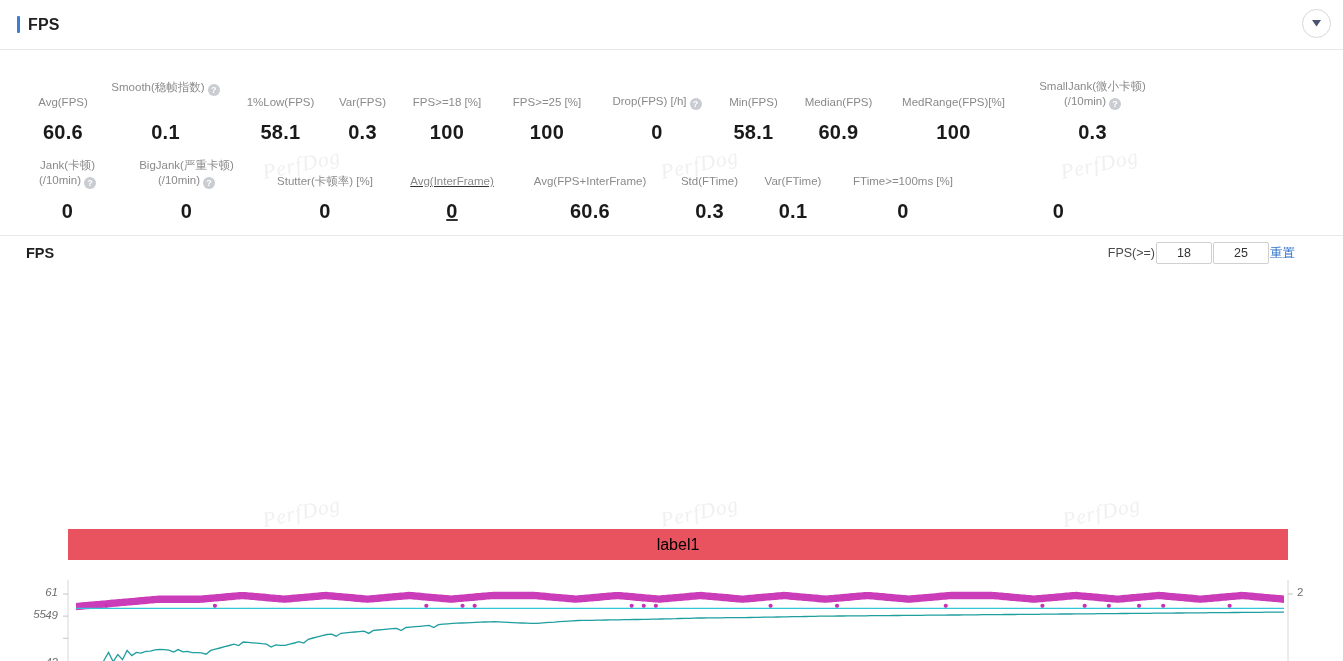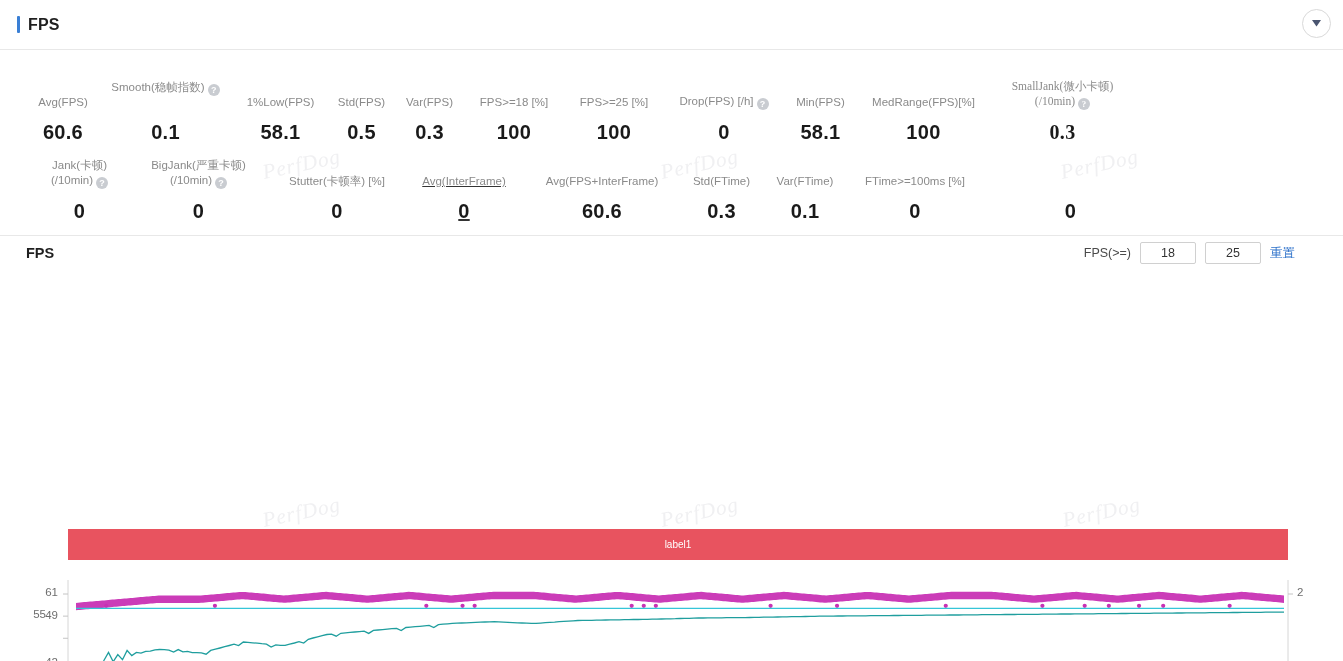--- a/index.html
+++ b/index.html
@@ -61,47 +61,48 @@
 
   
   .chart-panel { position: relative; border-top: 1px solid #e8e8e8; margin-top: 12px; }
   .chart-head { position: relative; height: 34px; }
   .chart-head-title {
     position: absolute; left: 26px; top: 9px;
     font-size: 14.5px; font-weight: bold; color: #1f1f1f;
   }
   .fps-controls {
     position: absolute; right: 48px; top: 6px;
-    display: flex; align-items: center; gap: 9px;
+    display: flex; align-items: center; gap: 1px;
   }
   .fps-controls-label { font-size: 12.5px; color: #4a4a4a; }
   .fps-input {
     width: 56px; height: 22px;
     border: 1px solid #d0d0d0; border-radius: 2px; background: #fff;
     font-size: 12.5px; color: #333; text-align: center;
     font-family: "Liberation Sans", sans-serif;
     padding: 0;
   }
   .reset-link {
     font-size: 12.5px; color: #2a6fc9; cursor: pointer; text-decoration: none;
   }
 
   
   .label-bar {
     position: absolute; left: 68px; top: 293px; width: 1220px; height: 31px;
     background: #e8535f;
     display: flex; align-items: center; justify-content: center;
   }
-  .label-bar-text { color: #ffffff; font-size: 10px; }
+  .label-bar-text { color: #000000; font-size: 16px; }
 
   
   .plot-area { position: absolute; left: 0; top: 336px; width: 1343px; height: 270px; }
   .ytick-label {
     position: absolute; font-size: 11.5px; color: #6e6e6e; text-align: right;
     width: 30px;
+    font-style: italic;
   }
   .ytick-label-r {
     position: absolute; font-size: 11.5px; color: #6e6e6e; text-align: left; width: 20px;
   }
   .axis-title-left {
     position: absolute; left: 18px; top: 451px;
     font-size: 12px; font-weight: bold; color: #3b3b3b;
     transform: rotate(-90deg); transform-origin: left top;
     white-space: nowrap;
   }
@@ -144,26 +145,20 @@
             <div class="stat-label">Smooth(稳帧指数)<span class="q">?</span></div>
           </div>
           <div class="stat-value">0.1</div>
         </div>
         <div class="stat" style="width: 95px;">
           <div class="stat-lines">
             <div class="stat-label">1%Low(FPS)</div>
           </div>
           <div class="stat-value">58.1</div>
         </div>
-        <div class="stat" style="width: 67px;">
-          <div class="stat-lines">
-            <div class="stat-label">Std(FPS)</div>
-          </div>
-          <div class="stat-value">0.5</div>
-        </div>
         <div class="stat" style="width: 69px;">
           <div class="stat-lines">
             <div class="stat-label">Var(FPS)</div>
           </div>
           <div class="stat-value">0.3</div>
         </div>
         <div class="stat" style="width: 100px;">
           <div class="stat-lines">
             <div class="stat-label">FPS&gt;=18 [%]</div>
           </div>
@@ -180,35 +175,41 @@
             <div class="stat-label">Drop(FPS) [/h]<span class="q">?</span></div>
           </div>
           <div class="stat-value">0</div>
         </div>
         <div class="stat" style="width: 73px;">
           <div class="stat-lines">
             <div class="stat-label">Min(FPS)</div>
           </div>
           <div class="stat-value">58.1</div>
         </div>
+        <div class="stat" style="width: 97px;">
+          <div class="stat-lines">
+            <div class="stat-label">Median(FPS)</div>
+          </div>
+          <div class="stat-value">60.9</div>
+        </div>
         <div class="stat" style="width: 133px;">
           <div class="stat-lines">
             <div class="stat-label">MedRange(FPS)[%]</div>
           </div>
           <div class="stat-value">100</div>
         </div>
-        <div class="stat" style="width: 145px; font-family: Liberation Serif, serif;">
+        <div class="stat" style="width: 145px;">
           <div class="stat-lines">
             <div class="stat-label">SmallJank(微小卡顿)</div>
             <div class="stat-label">(/10min)<span class="q">?</span></div>
           </div>
           <div class="stat-value">0.3</div>
         </div>
       </div>
-    <div class="stats-row" id="stats-row-2" style="margin-top: 14px; padding-left: 32px;">
+    <div class="stats-row" id="stats-row-2" style="margin-top: 14px; padding-left: 20px;">
         <div class="stat" style="width: 95px;">
           <div class="stat-lines">
             <div class="stat-label">Jank(卡顿)</div>
             <div class="stat-label">(/10min)<span class="q">?</span></div>
           </div>
           <div class="stat-value">0</div>
         </div>
         <div class="stat" style="width: 143px;">
           <div class="stat-lines">
             <div class="stat-label">BigJank(严重卡顿)</div>

